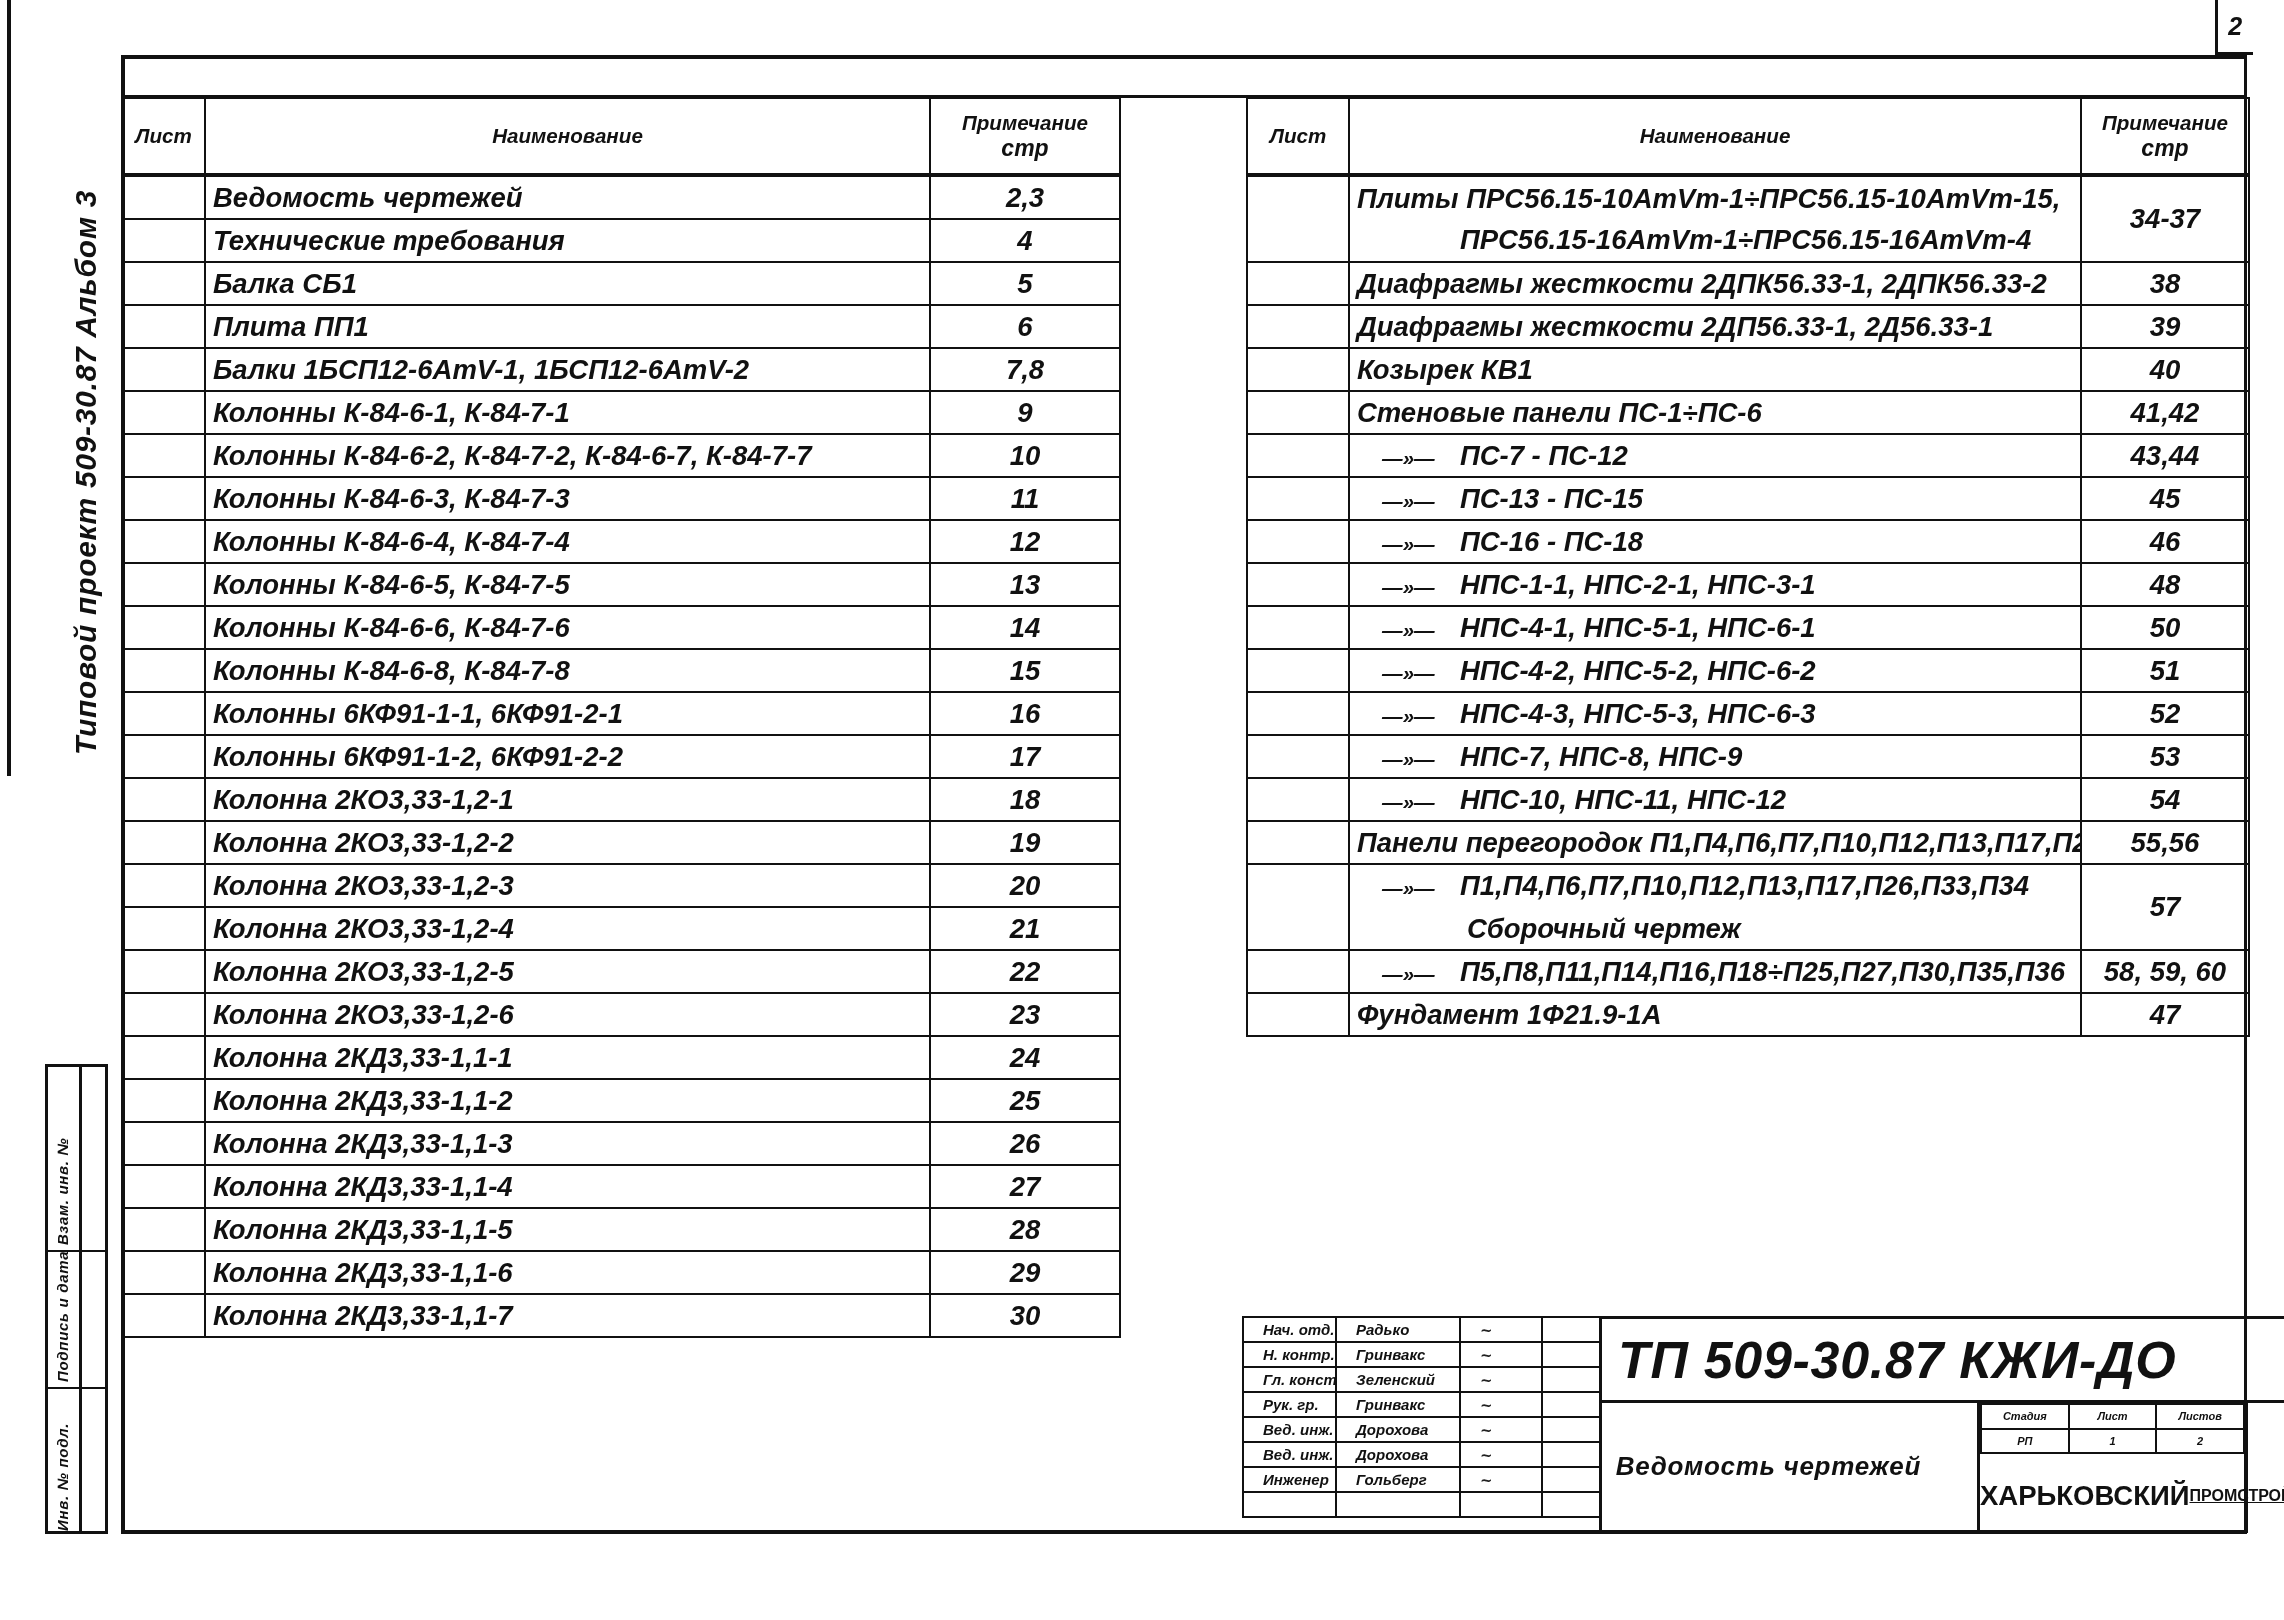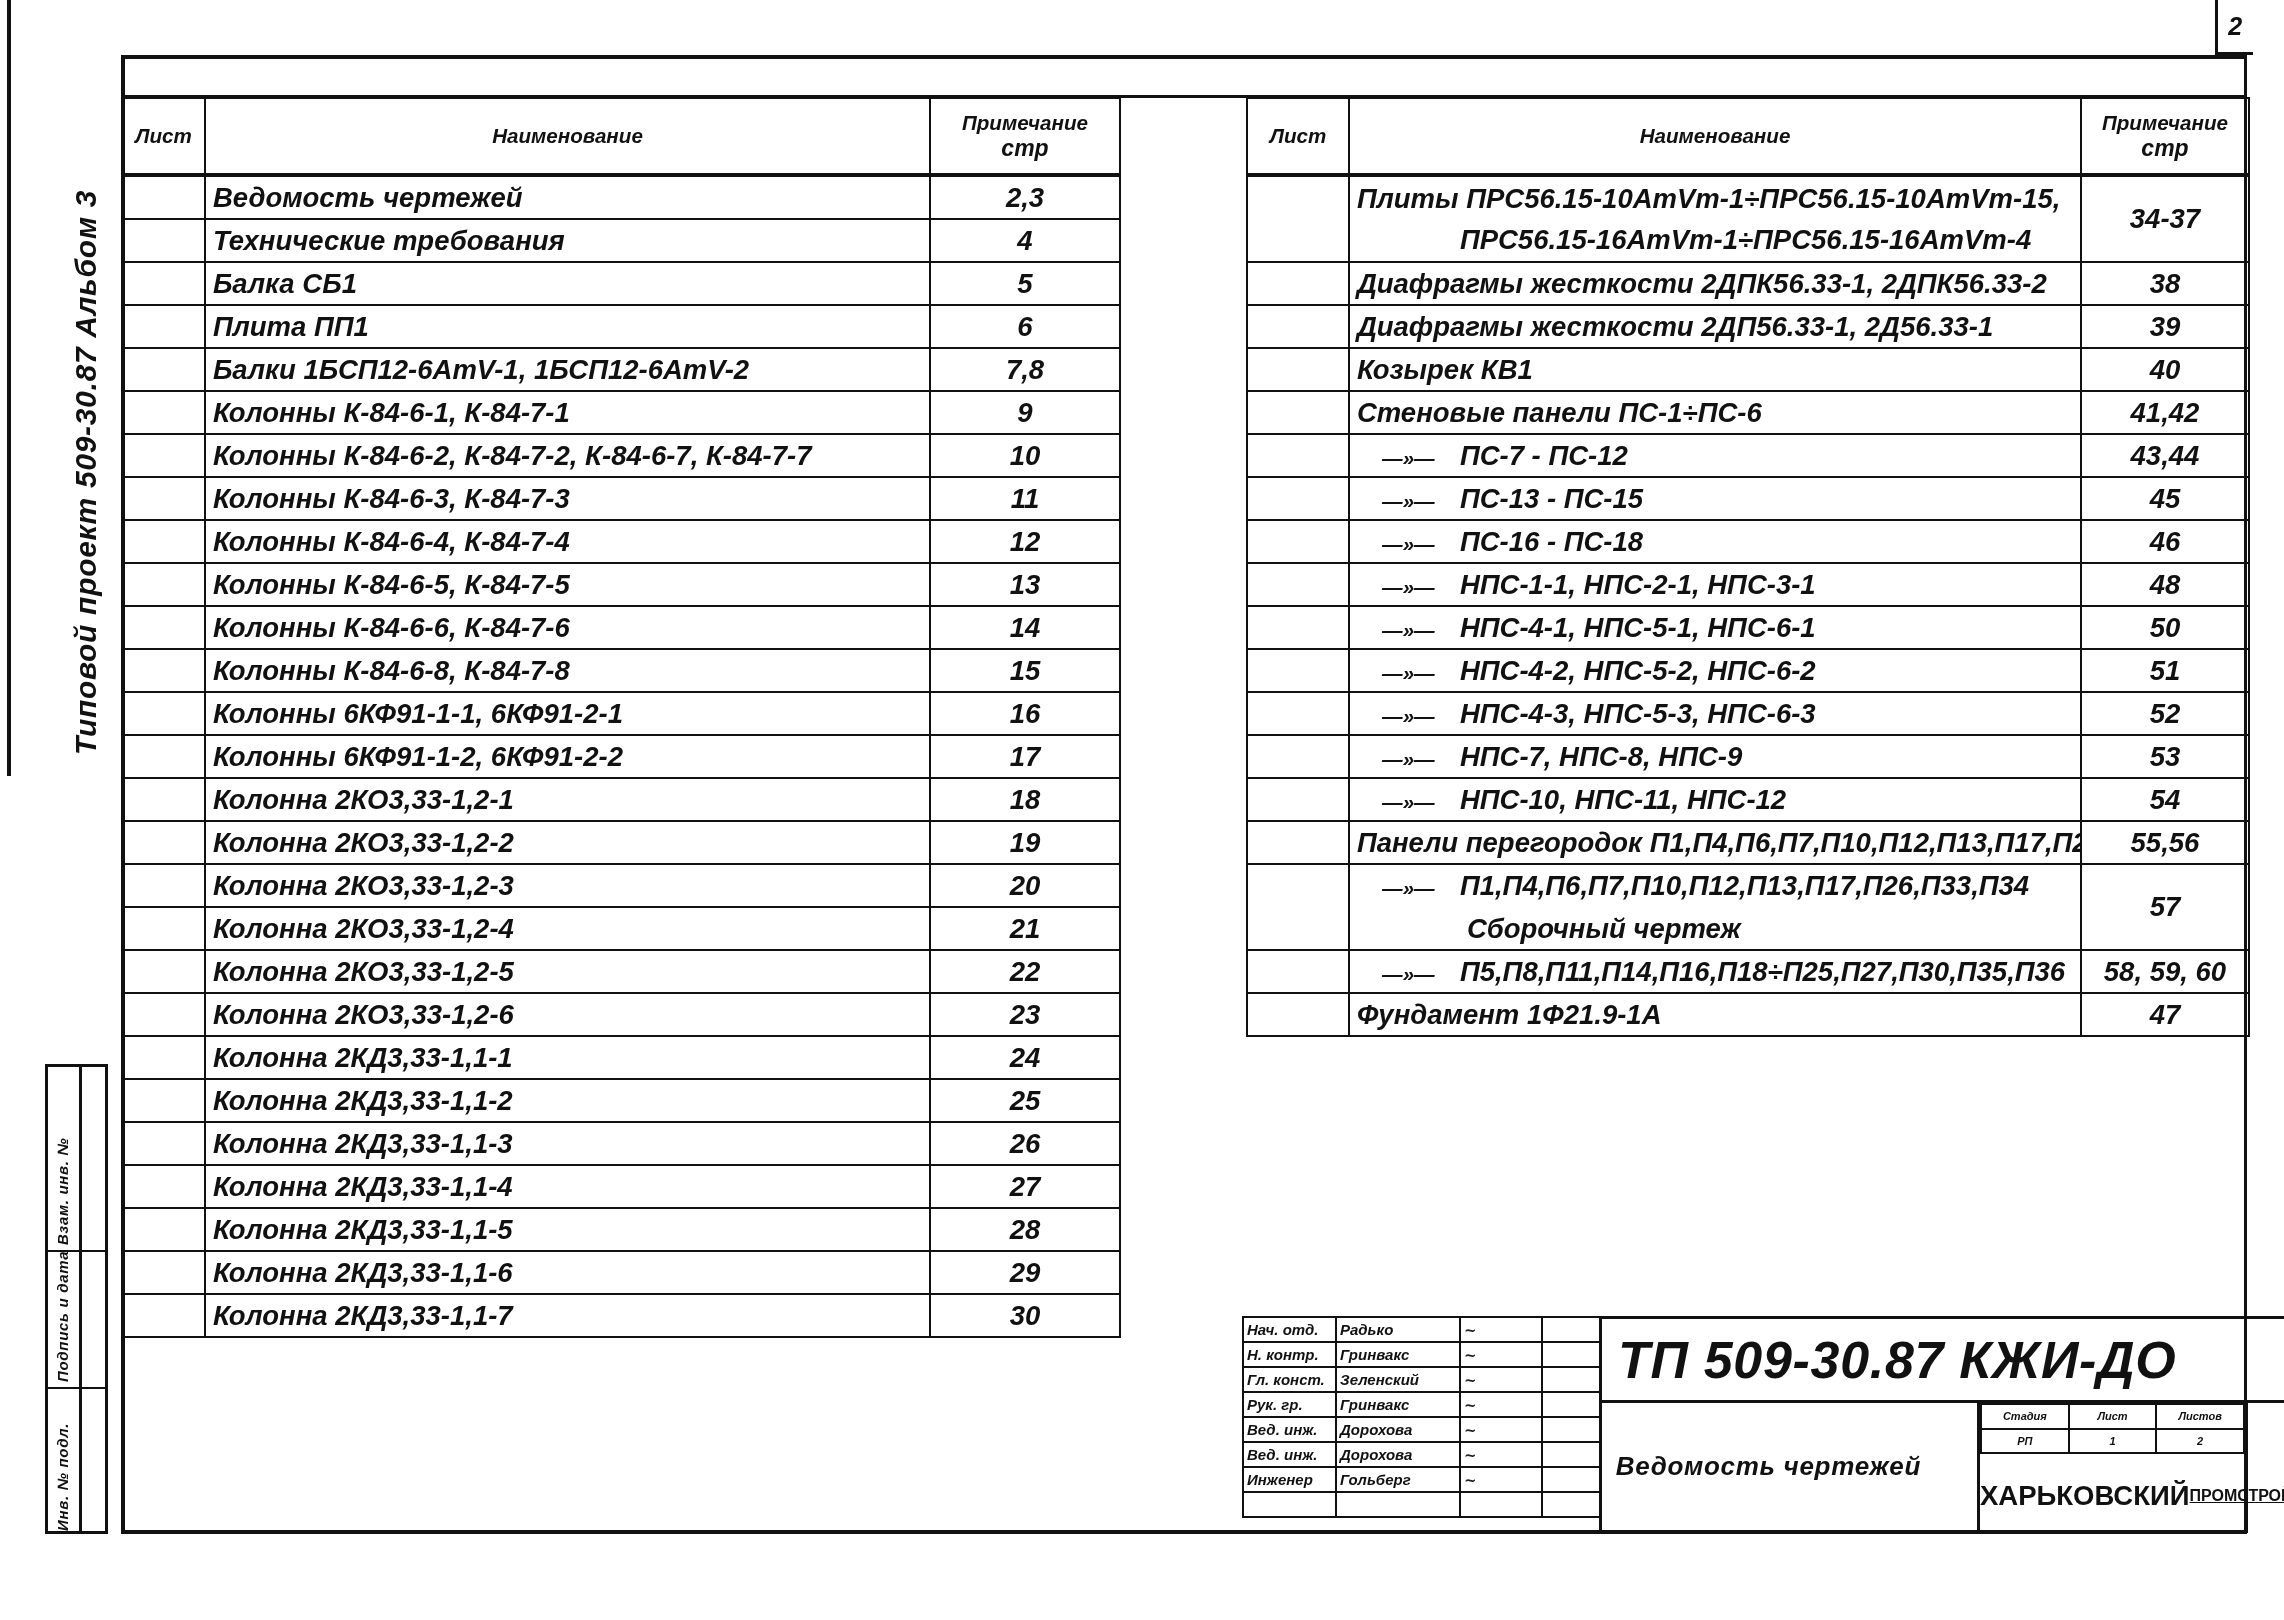--- a/index.html
+++ b/index.html
@@ -30,21 +30,21 @@
          font-style:italic;font-weight:bold;}
   #albumtext{left:69px;top:755px;font-size:30px;}
   #stampcol{left:45px;top:1064px;width:63px;height:470px;border:3.4px solid #111;}
   .stampcell{position:absolute;left:0;width:100%;border-bottom:2.7px solid #111;box-sizing:border-box;}
   .stampdiv{position:absolute;left:31px;top:0;width:2.7px;height:100%;background:#111;}
   .stamplabel{position:absolute;left:5.5px;font-size:16.5px;}
   
   #tb{left:1242px;top:1316px;width:1005px;height:218px;}
   #tb-names{left:0;top:0;width:357px;height:218px;}
   #tb-names table{border-collapse:collapse;table-layout:fixed;width:357px;}
-  #tb-names td{border:2.7px solid #111;height:23px;font-size:15px;font-style:italic;font-weight:bold;padding:0 3px;
+  #tb-names td{border:2.7px solid #111;height:23px;font-size:15px;font-style:italic;font-weight:bold;padding:0 19px;
                white-space:nowrap;overflow:hidden;}
   #tb-code{left:357px;top:0;width:745px;height:87px;border:3.4px solid #111;border-left-width:3.4px;
            display:flex;align-items:center;padding-left:16px;font-size:52px;}
   #tb-title{left:357px;top:87px;width:381px;height:130px;border:3.4px solid #111;border-top:none;
             display:flex;align-items:center;padding-left:13.7px;font-size:26px;}
   #tb-stage{left:738px;top:87px;width:268px;height:130px;border:3.4px solid #111;border-top:none;border-left:none;}
   #tb-stage table{border-collapse:collapse;width:100%;table-layout:fixed;}
   #tb-stage td{border:2.7px solid #111;height:20.6px;text-align:center;font-size:11px;font-style:italic;font-weight:bold;}
   #tb-org{position:absolute;left:0;top:55px;width:100%;height:75px;display:flex;flex-direction:row;
           align-items:center;font-weight:bold;line-height:29px;}

